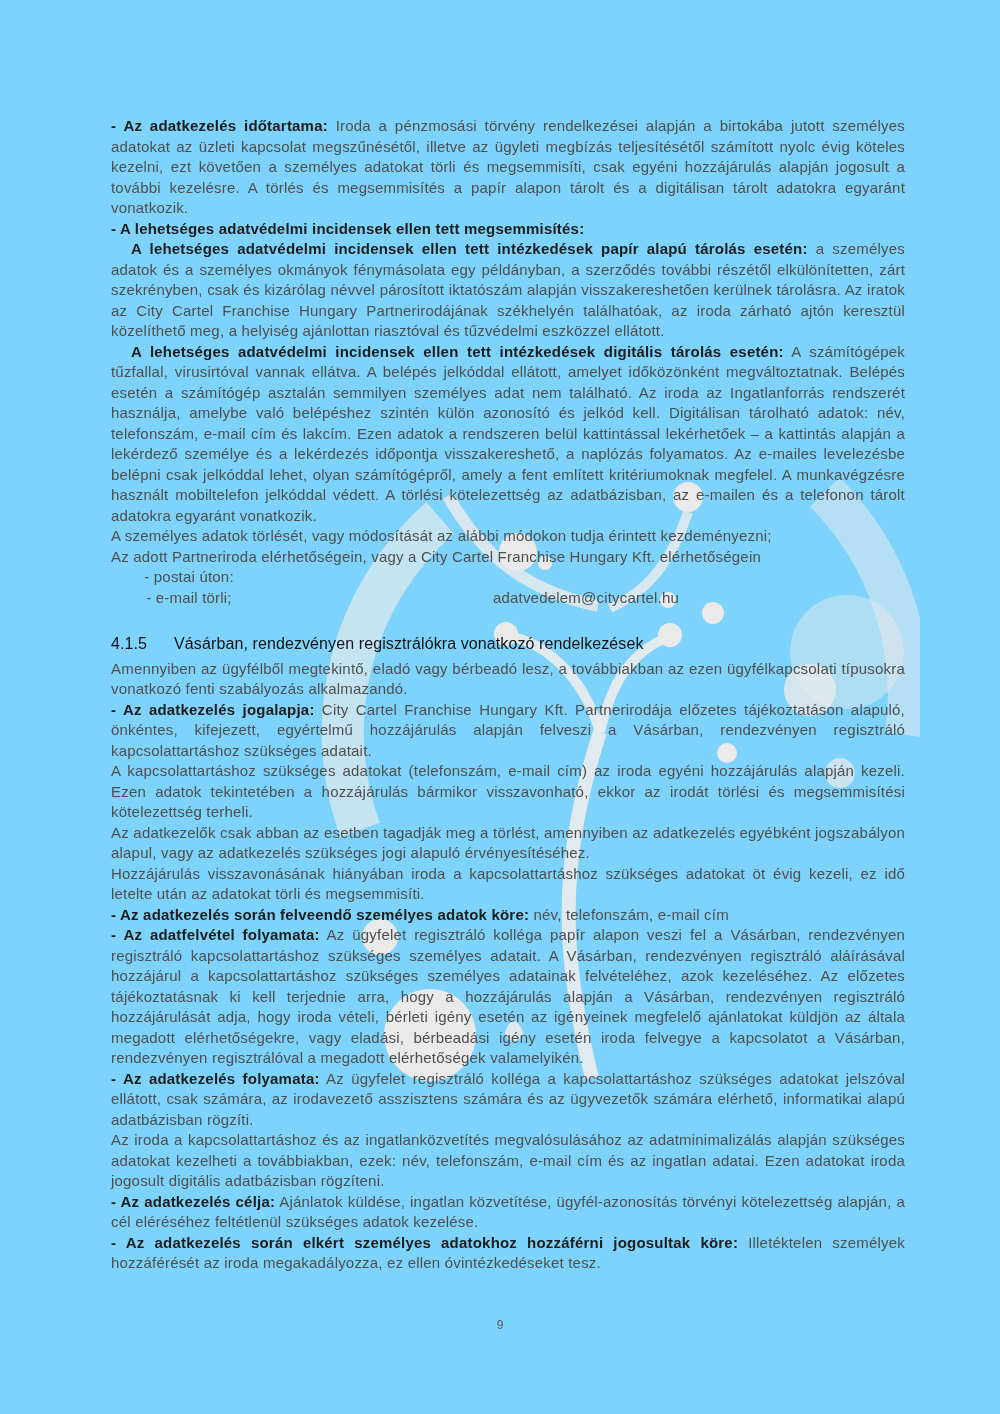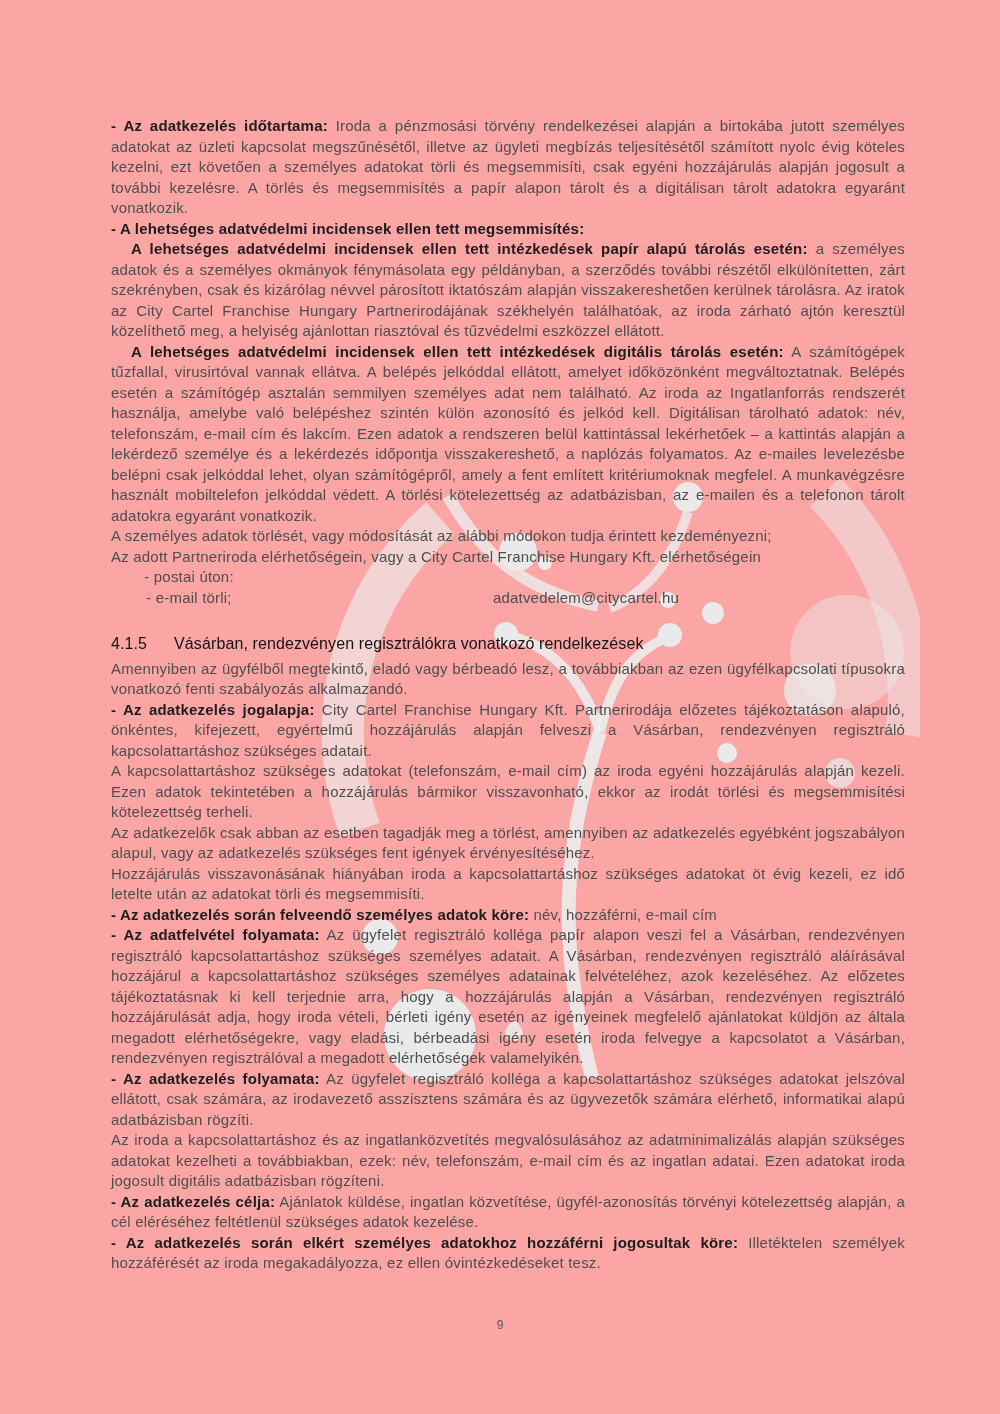--- a/index.html
+++ b/index.html
@@ -1,19 +1,19 @@
 <!DOCTYPE html>
 <html lang="hu"><head>
 <meta charset="utf-8">
 <style>
   html,body { margin:0; padding:0; background:#ffffff; }
   .page {
     position:relative;
     width:1000px; height:1414px;
-    background:#fca5a5;
+    background:#7dd3fc;
     overflow:hidden;
     font-family:"Liberation Sans", sans-serif;
   }
   .watermark {
     position:absolute; left:300px; top:400px;
     z-index:0;
   }
   .content {
     position:absolute; left:111px; top:116px; width:794px;
     z-index:1;
@@ -114,27 +114,27 @@
     <p>
       <span>Amennyiben az ügyfélből megtekintő, eladó vagy bérbeadó lesz, a továbbiakban az ezen ügyfélkapcsolati típusokra vonatkozó fenti szabályozás alkalmazandó.</span>
     </p>
     <p>
       <span class="lead-b">- Az adatkezelés jogalapja:</span><span> City Cartel Franchise Hungary Kft. Partnerirodája előzetes tájékoztatáson alapuló, önkéntes, kifejezett, egyértelmű hozzájárulás alapján felveszi a Vásárban, rendezvényen regisztráló kapcsolattartáshoz szükséges adatait.</span>
     </p>
     <p>
       <span>A kapcsolattartáshoz szükséges adatokat (telefonszám, e-mail cím) az iroda egyéni hozzájárulás alapján kezeli. Ezen adatok tekintetében a hozzájárulás bármikor visszavonható, ekkor az irodát törlési és megsemmisítési kötelezettség terheli.</span>
     </p>
     <p>
-      <span>Az adatkezelők csak abban az esetben tagadják meg a törlést, amennyiben az adatkezelés egyébként jogszabályon alapul, vagy az adatkezelés szükséges fent igények érvényesítéséhez.</span>
+      <span>Az adatkezelők csak abban az esetben tagadják meg a törlést, amennyiben az adatkezelés egyébként jogszabályon alapul, vagy az adatkezelés szükséges jogi alapuló érvényesítéséhez.</span>
     </p>
     <p>
       <span>Hozzájárulás visszavonásának hiányában iroda a kapcsolattartáshoz szükséges adatokat öt évig kezeli, ez idő letelte után az adatokat törli és megsemmisíti.</span>
     </p>
     <p class="left">
-      <span class="lead-b">- Az adatkezelés során felveendő személyes adatok köre:</span><span> név, hozzáférni, e-mail cím</span>
+      <span class="lead-b">- Az adatkezelés során felveendő személyes adatok köre:</span><span> név, telefonszám, e-mail cím</span>
     </p>
     <p>
       <span class="lead-b">- Az adatfelvétel folyamata:</span><span> Az ügyfelet regisztráló kolléga papír alapon veszi fel a Vásárban, rendezvényen regisztráló kapcsolattartáshoz szükséges személyes adatait. A Vásárban, rendezvényen regisztráló aláírásával hozzájárul a kapcsolattartáshoz szükséges személyes adatainak felvételéhez, azok kezeléséhez. Az előzetes tájékoztatásnak ki kell terjednie arra, hogy a hozzájárulás alapján a Vásárban, rendezvényen regisztráló hozzájárulását adja, hogy iroda vételi, bérleti igény esetén az igényeinek megfelelő ajánlatokat küldjön az általa megadott elérhetőségekre, vagy eladási, bérbeadási igény esetén iroda felvegye a kapcsolatot a Vásárban, rendezvényen regisztrálóval a megadott elérhetőségek valamelyikén.</span>
     </p>
     <p>
       <span class="lead-b">- Az adatkezelés folyamata:</span><span> Az ügyfelet regisztráló kolléga a kapcsolattartáshoz szükséges adatokat jelszóval ellátott, csak számára, az irodavezető asszisztens számára és az ügyvezetők számára elérhető, informatikai alapú adatbázisban rögzíti.</span>
     </p>
     <p>
       <span>Az iroda a kapcsolattartáshoz és az ingatlanközvetítés megvalósulásához az adatminimalizálás alapján szükséges adatokat kezelheti a továbbiakban, ezek: név, telefonszám, e-mail cím és az ingatlan adatai. Ezen adatokat iroda jogosult digitális adatbázisban rögzíteni.</span>
     </p>

